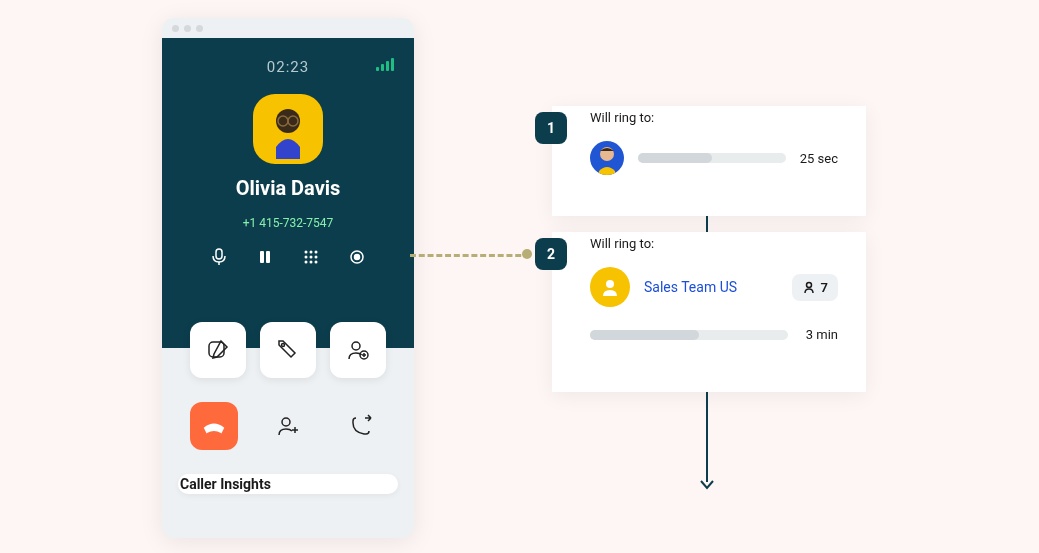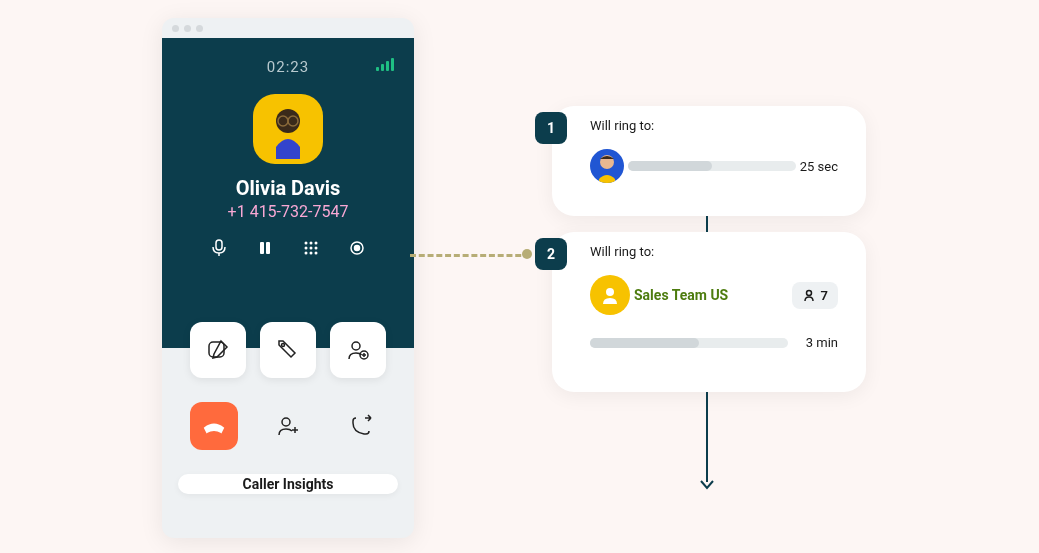--- a/index.html
+++ b/index.html
@@ -55,21 +55,21 @@
     .signal span:nth-child(2) { height: 7px; }
     .signal span:nth-child(3) { height: 10px; }
     .signal span:nth-child(4) { height: 13px; }
     .avatar-large {
       width: 70px; height: 70px; border-radius: 22px; background: #f7c200;
       margin-top: 18px; display: flex; align-items: center; justify-content: center;
       overflow: hidden;
     }
     .avatar-large svg { width: 60px; height: 60px; }
     .caller-name { color: #fff; font-weight: 700; font-size: 20px; margin-top: 12px; }
-    .caller-phone { color: #f9a8d4; font-size: 16px; margin-top: 2px; }
+    .caller-phone { color: #86efac; font-size: 12px; margin-top: 16px; }
     .call-controls { display: flex; gap: 28px; margin-top: 18px; }
     .call-controls .ctrl { color: #fff; width: 18px; height: 18px; display: flex; align-items: center; justify-content: center; }
     .action-row {
       position: absolute;
       left: 50%; transform: translateX(-50%);
       bottom: -30px;
       display: flex; gap: 14px;
     }
     .action-card {
       width: 56px; height: 56px; background: #fff; border-radius: 12px;
@@ -78,21 +78,21 @@
     }
     .lower-row {
       margin-top: 54px;
       display: flex; justify-content: center; gap: 26px;
     }
     .lower-btn { width: 48px; height: 48px; border-radius: 12px; display: flex; align-items: center; justify-content: center; }
     .hangup { background: #ff6a3d; }
     .caller-insights {
       margin: 24px 16px 16px;
       background: #fff; border-radius: 10px; padding: 2px;
-      text-align: center; font-weight: 700; font-size: 14px; color: #1a1a1a;
+      text-align: left; font-weight: 700; font-size: 14px; color: #1a1a1a;
       box-shadow: 0 2px 6px rgba(0,0,0,0.05);
     }
     
     .dashed-line {
       position: absolute;
       left: 410px; top: 254px;
       width: 120px; height: 0;
       border-top: 3px dashed #b7ad76;
     }
     .dashed-dot {
@@ -104,42 +104,42 @@
       position: absolute;
       width: 32px; height: 32px; background: #0c3d4c; color: #fff;
       border-radius: 8px; display: flex; align-items: center; justify-content: center;
       font-weight: 700; font-size: 14px;
       z-index: 2;
     }
     .badge1 { left: 535px; top: 112px; }
     .badge2 { left: 535px; top: 238px; }
     .flow-card {
       position: absolute;
-      background: #fff; border-radius: 22px;
+      background: #fff; border-radius: 0;
       box-shadow: 0 4px 20px rgba(0,0,0,0.06);
-      padding: 12px 28px 24px 38px;
+      padding: 4px 28px 24px 38px;
     }
     .card1 { left: 552px; top: 106px; width: 314px; height: 110px; }
     .card2 { left: 552px; top: 232px; width: 314px; height: 160px; }
     .card-label { font-size: 13px; color: #1a1a1a; margin-bottom: 16px; }
-    .ring-row { display: flex; align-items: center; gap: 4px; }
+    .ring-row { display: flex; align-items: center; gap: 14px; }
     .avatar-small {
       width: 34px; height: 34px; border-radius: 50%; background: #2056d3;
       display: flex; align-items: center; justify-content: center; overflow: hidden; flex-shrink: 0;
     }
     .team-avatar {
       width: 40px; height: 40px; border-radius: 50%; background: #f7c200;
       display: flex; align-items: center; justify-content: center; flex-shrink: 0;
     }
     .progress-bar {
       flex: 1; height: 10px; background: #e8eced; border-radius: 5px; position: relative;
     }
     .progress-bar .fill { position: absolute; left: 0; top: 0; height: 100%; width: 50%; background: #d1d7da; border-radius: 5px; }
     .duration { font-size: 13px; color: #1a1a1a; white-space: nowrap; }
-    .team-name { font-size: 14px; font-weight: 700; color: #4d7c0f; flex: 1; }
+    .team-name { font-size: 14px; font-weight: 400; color: #1d4ed8; flex: 1; }
     .member-count {
       background: #eef1f3; border-radius: 8px; padding: 6px 10px;
       display: flex; align-items: center; gap: 5px; font-size: 13px; font-weight: 600; color: #1a1a1a;
     }
     .card2 .progress-row { margin-top: 20px; display: flex; align-items: center; gap: 18px; }
     .card2 .progress-row .progress-bar { margin-left: 0; }
     
     .vline { position: absolute; width: 2px; background: #0c3d4c; left: 706px; }
     .vline1 { top: 216px; height: 16px; }
     .vline2 { top: 392px; height: 90px; }

